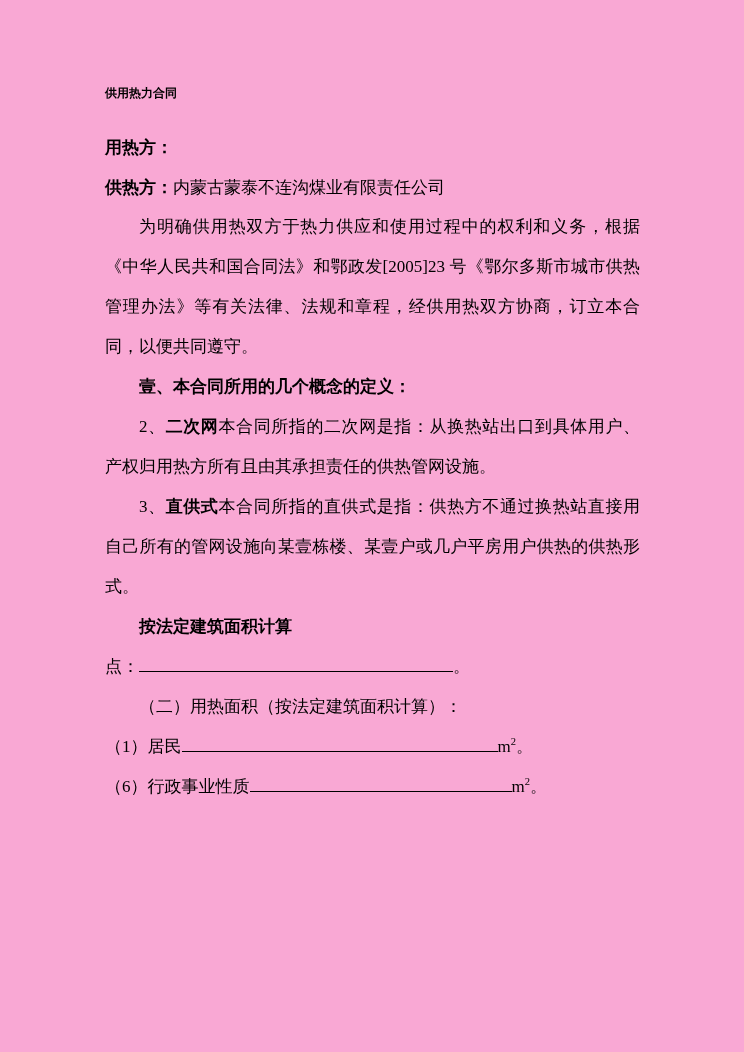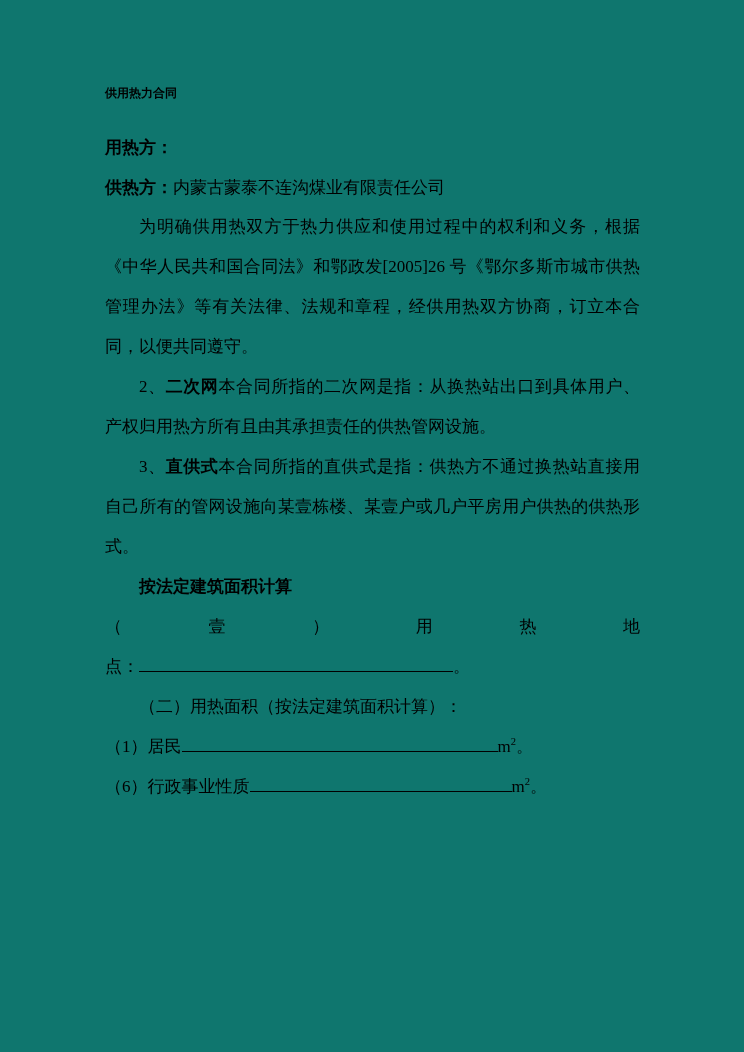--- a/index.html
+++ b/index.html
@@ -5,21 +5,21 @@
   html, body {
     margin: 0;
     padding: 0;
     background: #ffffff;
   }
   .page {
     position: relative;
     width: 744px;
     height: 1052px;
     box-sizing: border-box;
-    background: #0f766e;
+    background: #f9a8d4;
     padding: 86px 104px 0 105px;
     font-family: "Liberation Serif", serif;
     font-size: 17px;
     line-height: 2.35;
     color: #000000;
     overflow: hidden;
   }
   .doc-title {
     font-size: 12px;
     font-weight: bold;
@@ -59,36 +59,36 @@
   <div class="doc-title">供用热力合同</div>
 
   <p>
     <span class="b">用热方：</span>
   </p>
 
   <p>
     <span class="b">供热方：</span><span>内蒙古蒙泰不连沟煤业有限责任公司</span>
   </p>
 
-  <p class="justify indent">为明确供用热双方于热力供应和使用过程中的权利和义务，根据《中华人民共和国合同法》和鄂政发[2005]26 号《鄂尔多斯市城市供热管理办法》等有关法律、法规和章程，经供用热双方协商，订立本合同，以便共同遵守。</p>
+  <p class="justify indent">为明确供用热双方于热力供应和使用过程中的权利和义务，根据《中华人民共和国合同法》和鄂政发[2005]23 号《鄂尔多斯市城市供热管理办法》等有关法律、法规和章程，经供用热双方协商，订立本合同，以便共同遵守。</p>
 
+  <p class="indent b">壹、本合同所用的几个概念的定义：</p>
 
 
   <p class="justify indent">
     <span>2、</span><span class="b">二次网</span><span>本合同所指的二次网是指：从换热站出口到具体用户、产权归用热方所有且由其承担责任的供热管网设施。</span>
   </p>
 
   <p class="justify indent">
     <span>3、</span><span class="b">直供式</span><span>本合同所指的直供式是指：供热方不通过换热站直接用自己所有的管网设施向某壹栋楼、某壹户或几户平房用户供热的供热形式。</span>
   </p>
 
 
   <p class="indent b">按法定建筑面积计算</p>
 
-  <p class="spread">（壹）用热地</p>
 
   <p>
     <span>点：</span><span class="blank blank-location"></span><span>。</span>
   </p>
 
   <p class="indent">（二）用热面积（按法定建筑面积计算）：</p>
 
   <p>
     <span>（1）居民</span><span class="blank blank-residential"></span><span>m</span><sup class="unit-sup">2</sup><span>。</span>
   </p>

